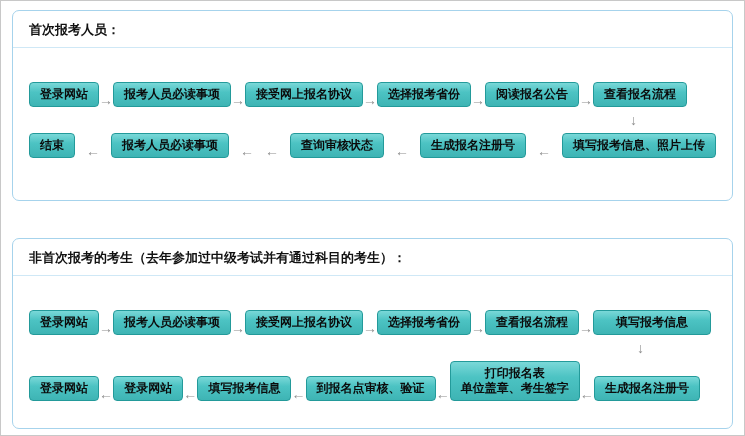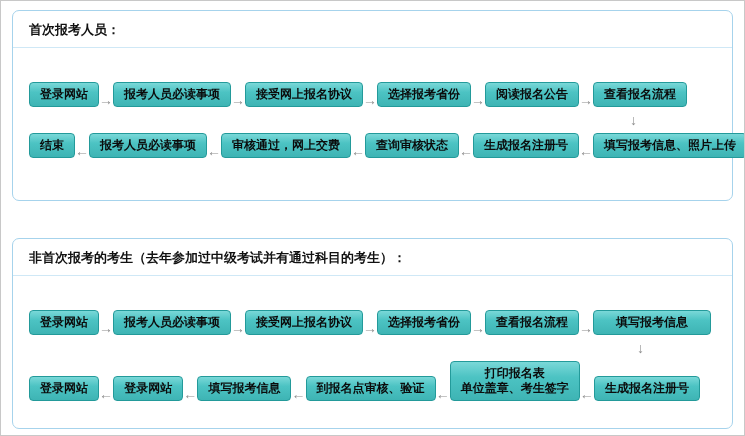--- a/index.html
+++ b/index.html
@@ -90,21 +90,20 @@
 
       <div class="down-row">
         <span class="arrow">↓</span>
       </div>
 
       <div class="flow-row">
         <div class="step">结束</div>
         <span class="arrow">←</span>
         <div class="step">报考人员必读事项</div>
         <span class="arrow">←</span>
-        <div class="step">审核通过，网上交费</div>
         <span class="arrow">←</span>
         <div class="step">查询审核状态</div>
         <span class="arrow">←</span>
         <div class="step">生成报名注册号</div>
         <span class="arrow">←</span>
         <div class="step">填写报考信息、照片上传</div>
       </div>
 
     </div>
   </section>

